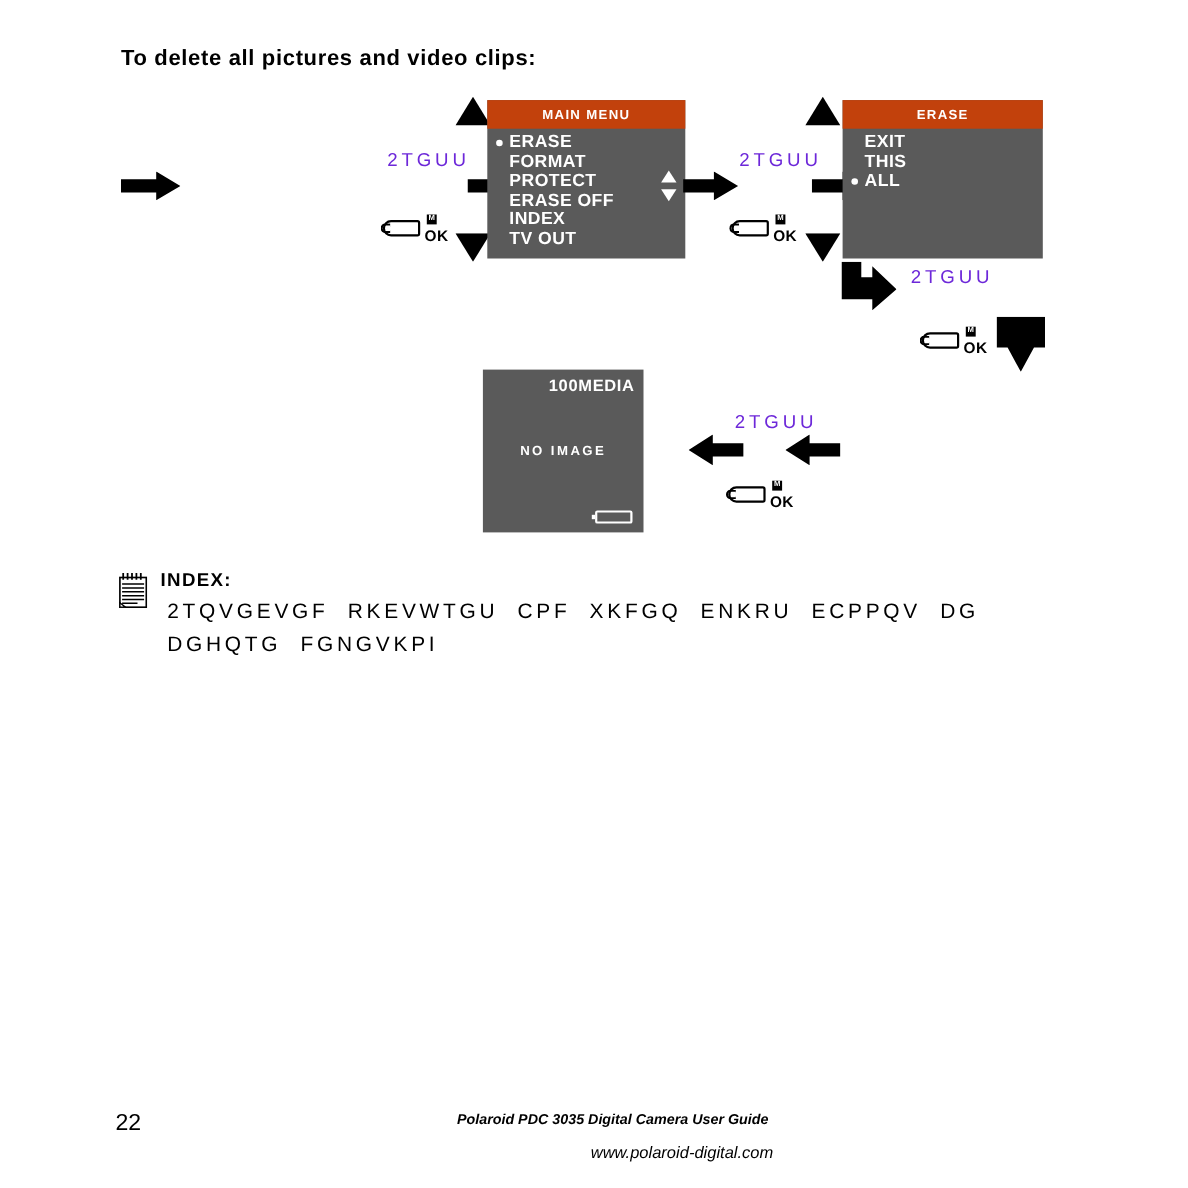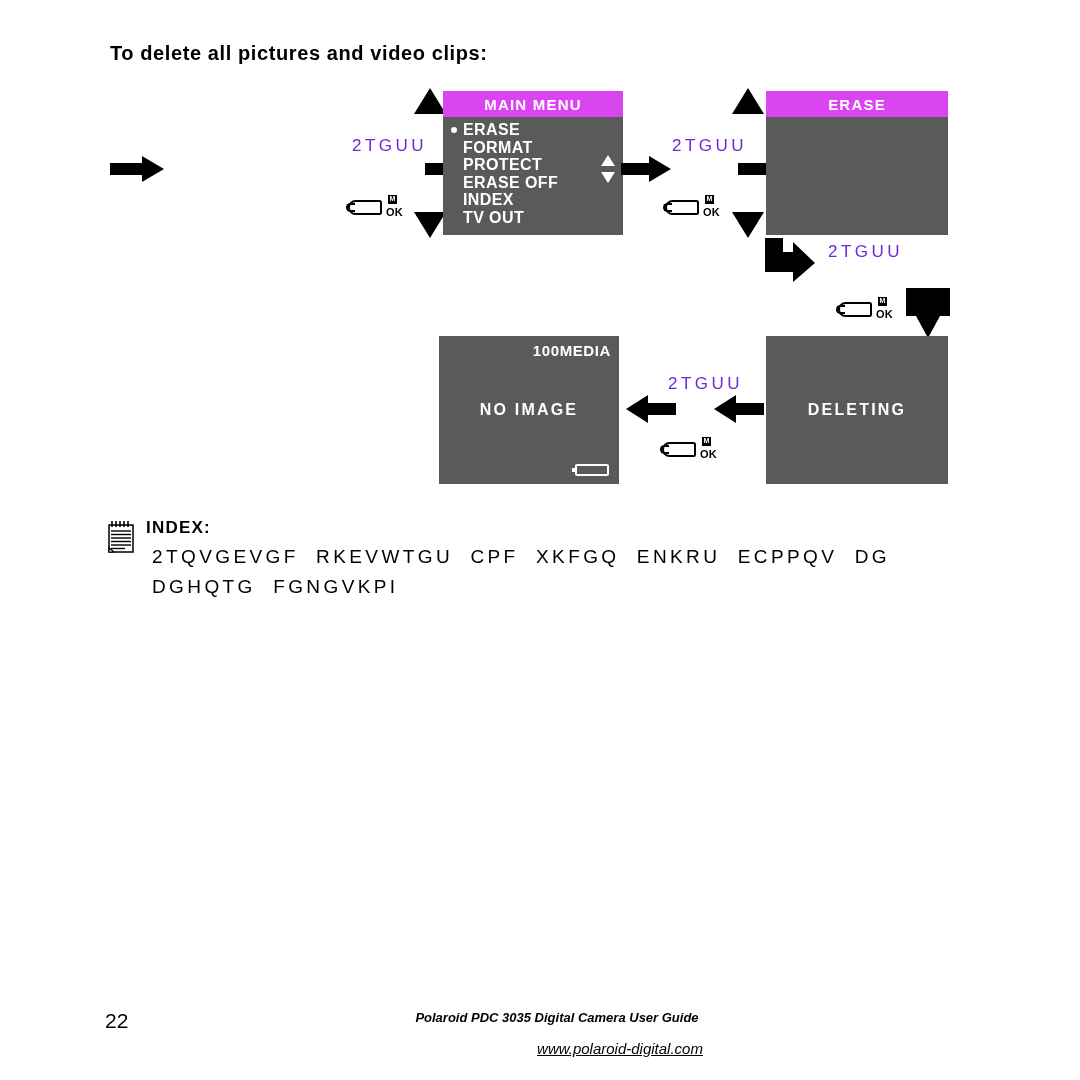--- a/index.html
+++ b/index.html
@@ -37,23 +37,23 @@
   }
 
   
   .screen {
     position: absolute;
     background: #5a5a5a;
     box-sizing: border-box;
   }
   .screen-title {
     height: 26px;
-    background: #d946ef;
+    background: #c2410c;
     color: #ffffff;
-    font-size: 15px;
+    font-size: 12px;
     font-weight: bold;
     letter-spacing: 1.2px;
     display: flex;
     align-items: center;
     justify-content: center;
     white-space: nowrap;
   }
   .screen-body {
     padding: 4px 0 0 8px;
     position: relative;
@@ -101,21 +101,21 @@
   .scroll-ind .tri-dn { bottom: 0; border-top: 11px solid #ffffff; }
 
   
   .screen-center-label {
     position: absolute;
     left: 0; right: 0;
     top: 50%;
     transform: translateY(-50%);
     text-align: center;
     color: #ffffff;
-    font-size: 16px;
+    font-size: 12px;
     font-weight: bold;
     letter-spacing: 2.2px;
     white-space: nowrap;
   }
   .screen-corner-label {
     position: absolute;
     right: 8px;
     top: 6px;
     color: #ffffff;
     font-size: 15px;
@@ -202,21 +202,21 @@
     text-align: center;
     color: #fff;
     font-size: 7px;
     font-weight: bold;
     line-height: 10px;
   }
   .btn-icon .ok-text {
     position: absolute;
     left: 38px;
     top: 11px;
-    font-size: 11px;
+    font-size: 14px;
     font-weight: bold;
     color: #000;
     letter-spacing: 0.3px;
   }
 
   
   .note-block {
     position: absolute;
     left: 108px;
     top: 518px;
@@ -273,21 +273,20 @@
   }
   .footer-url {
     position: absolute;
     left: 0; right: 0;
     top: 1040px;
     text-align: center;
     font-size: 15px;
     font-style: italic;
     color: #000;
     padding-left: 160px;
-    text-decoration: underline;
   }
 </style>
 </head>
 <body>
 
 <div class="heading">To delete all pictures and video clips:</div>
 
 <div class="stage">
 
   <div class="arrow" style="left:110px; top:156px;">
@@ -367,20 +366,25 @@
     </svg>
   </div>
   <div class="arrow" style="left:732px; top:212px;">
     <svg width="32" height="26" viewBox="0 0 32 26">
       <path d="M0 0 L32 0 L16 26 Z" fill="#000"></path>
     </svg>
   </div>
 
   <div class="screen" style="left:766px; top:91px; width:182px; height:144px;">
     <div class="screen-title">ERASE</div>
+    <div class="screen-body">
+      <div class="menu-item">EXIT</div>
+      <div class="menu-item">THIS</div>
+      <div class="menu-item sel">ALL</div>
+    </div>
   </div>
 
   <div class="arrow" style="left:765px; top:238px;">
     <svg width="50" height="44" viewBox="0 0 50 44">
       <path d="M0 0 L18 0 L18 14 L28 14 L28 4 L50 25 L28 44 L28 34 L0 34 Z" fill="#000"></path>
     </svg>
   </div>
 
   <div class="press-label" style="left:828px; top:242px;">2TGUU</div>
 
@@ -391,23 +395,20 @@
     </div>
     <div class="ok-text">OK</div>
   </div>
 
   <div class="arrow" style="left:906px; top:288px;">
     <svg width="44" height="50" viewBox="0 0 44 50">
       <path d="M0 0 L44 0 L44 28 L34 28 L22 50 L10 28 L0 28 Z" fill="#000"></path>
     </svg>
   </div>
 
-  <div class="screen" style="left:766px; top:336px; width:182px; height:148px;">
-    <div class="screen-center-label">DELETING</div>
-  </div>
 
   <div class="arrow" style="left:714px; top:395px;">
     <svg width="50" height="28" viewBox="0 0 50 28">
       <path d="M50 8 L22 8 L22 0 L0 14 L22 28 L22 20 L50 20 Z" fill="#000"></path>
     </svg>
   </div>
 
   <div class="press-label" style="left:668px; top:374px;">2TGUU</div>
 
   <div class="btn-icon" style="left:662px; top:437px;">
@@ -417,21 +418,21 @@
     </div>
     <div class="ok-text">OK</div>
   </div>
 
   <div class="arrow" style="left:626px; top:395px;">
     <svg width="50" height="28" viewBox="0 0 50 28">
       <path d="M50 8 L22 8 L22 0 L0 14 L22 28 L22 20 L50 20 Z" fill="#000"></path>
     </svg>
   </div>
 
-  <div class="screen" style="left:439px; top:336px; width:180px; height:148px;">
+  <div class="screen" style="left:439px; top:336px; width:146px; height:148px;">
     <div class="screen-corner-label">100MEDIA</div>
     <div class="screen-center-label">NO IMAGE</div>
     <div class="battery-icon"></div>
   </div>
 
 </div>
 
 <div class="note-block">
   <div class="note-icon">
     <svg width="26" height="32" viewBox="0 0 26 32">

